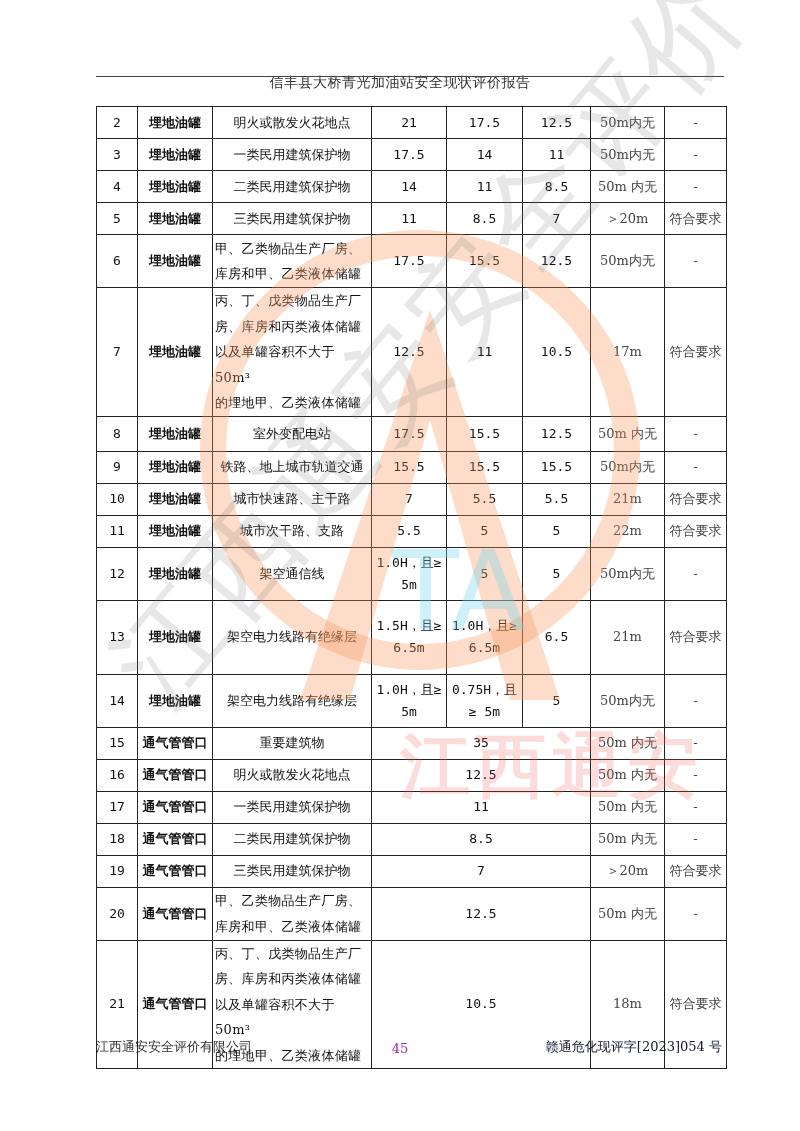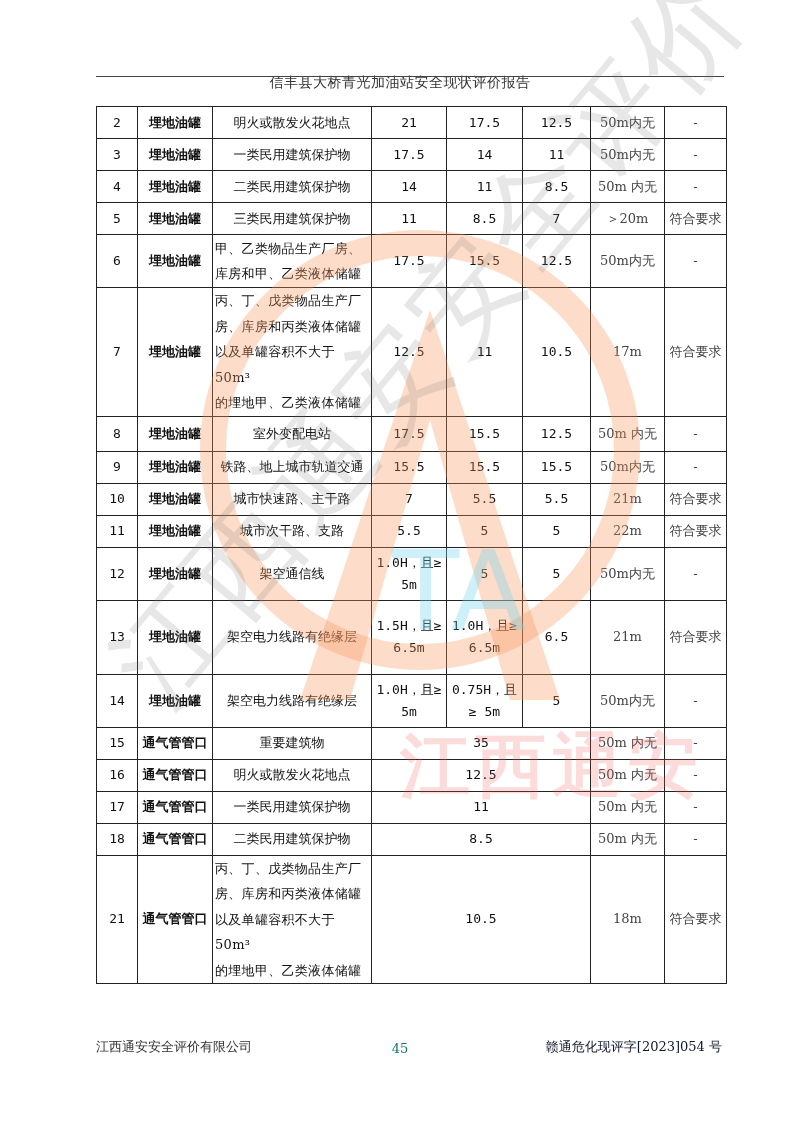--- a/index.html
+++ b/index.html
@@ -15,21 +15,21 @@
                   padding: 0 2px; line-height: 22px; }
   td.seq { font-family: "DejaVu Sans Mono", "Liberation Mono", monospace; font-size: 13px; }
   td.obj { font-weight: bold; font-size: 13px; }
   td.target { font-weight: normal; font-size: 13px; line-height: 25px; }
   td.target.multi { text-align: left; letter-spacing: 0.3px; line-height: 25.5px; }
   td.num { font-family: "DejaVu Sans Mono", "Liberation Mono", monospace; font-size: 13px; }
   td.actual, td.result { color: #444; font-size: 13px; }
   td.border-lite { border-color: #888; }
   .footer-left { position: absolute; top: 1038px; left: 96px; font-size: 13px; color: #333; }
   .footer-center { position: absolute; top: 1041px; left: 0; width: 800px; text-align: center;
-                   font-size: 13px; color: #0f766e; }
+                   font-size: 13px; color: #a21caf; }
   .footer-right { position: absolute; top: 1038px; right: 78px; font-size: 13px; color: #0f172a; margin-left: 23px; }
   
   .wm { position: absolute; pointer-events: none; z-index: 3; }
   .wm-ring { left: 200px; top: 230px; width: 440px; height: 440px; border-radius: 50%;
              border: 26px solid rgba(248, 150, 90, 0.33); box-sizing: border-box; }
   .wm-a { left: 280px; top: 300px; width: 300px; height: 420px; }
   .wm-text-red { left: 400px; top: 720px; font-size: 70px; color: rgba(240, 90, 90, 0.22);
                  font-family: "DejaVu Sans", sans-serif; font-weight: bold; letter-spacing: 6px; }
   .wm-text-grey { left: 80px; top: 640px; font-size: 110px; color: rgba(120, 120, 120, 0.18);
                   transform: rotate(-50deg); transform-origin: left top;
@@ -246,20 +246,41 @@
       <tr style="height: 32px;">
         <td class="seq">18</td>
         <td class="obj">通气管管口</td>
         <td class="target">
           <div>二类民用建筑保护物</div>
         </td>
         <td class="num" colspan="3">8.5</td>
         <td class="actual border-lite">50m 内无</td>
         <td class="result border-lite">-</td>
       </tr>
+      <tr style="height: 32px;">
+        <td class="seq">19</td>
+        <td class="obj">通气管管口</td>
+        <td class="target">
+          <div>三类民用建筑保护物</div>
+        </td>
+        <td class="num" colspan="3">7</td>
+        <td class="actual border-lite">＞20m</td>
+        <td class="result border-lite">符合要求</td>
+      </tr>
+      <tr style="height: 53px;">
+        <td class="seq">20</td>
+        <td class="obj">通气管管口</td>
+        <td class="target multi">
+          <div>甲、乙类物品生产厂房、</div>
+          <div>库房和甲、乙类液体储罐</div>
+        </td>
+        <td class="num" colspan="3">12.5</td>
+        <td class="actual border-lite">50m 内无</td>
+        <td class="result border-lite">-</td>
+      </tr>
       <tr style="height: 104px;">
         <td class="seq">21</td>
         <td class="obj">通气管管口</td>
         <td class="target multi">
           <div>丙、丁、戊类物品生产厂</div>
           <div>房、库房和丙类液体储罐</div>
           <div>以及单罐容积不大于50m³</div>
           <div>的埋地甲、乙类液体储罐</div>
         </td>
         <td class="num" colspan="3">10.5</td>

